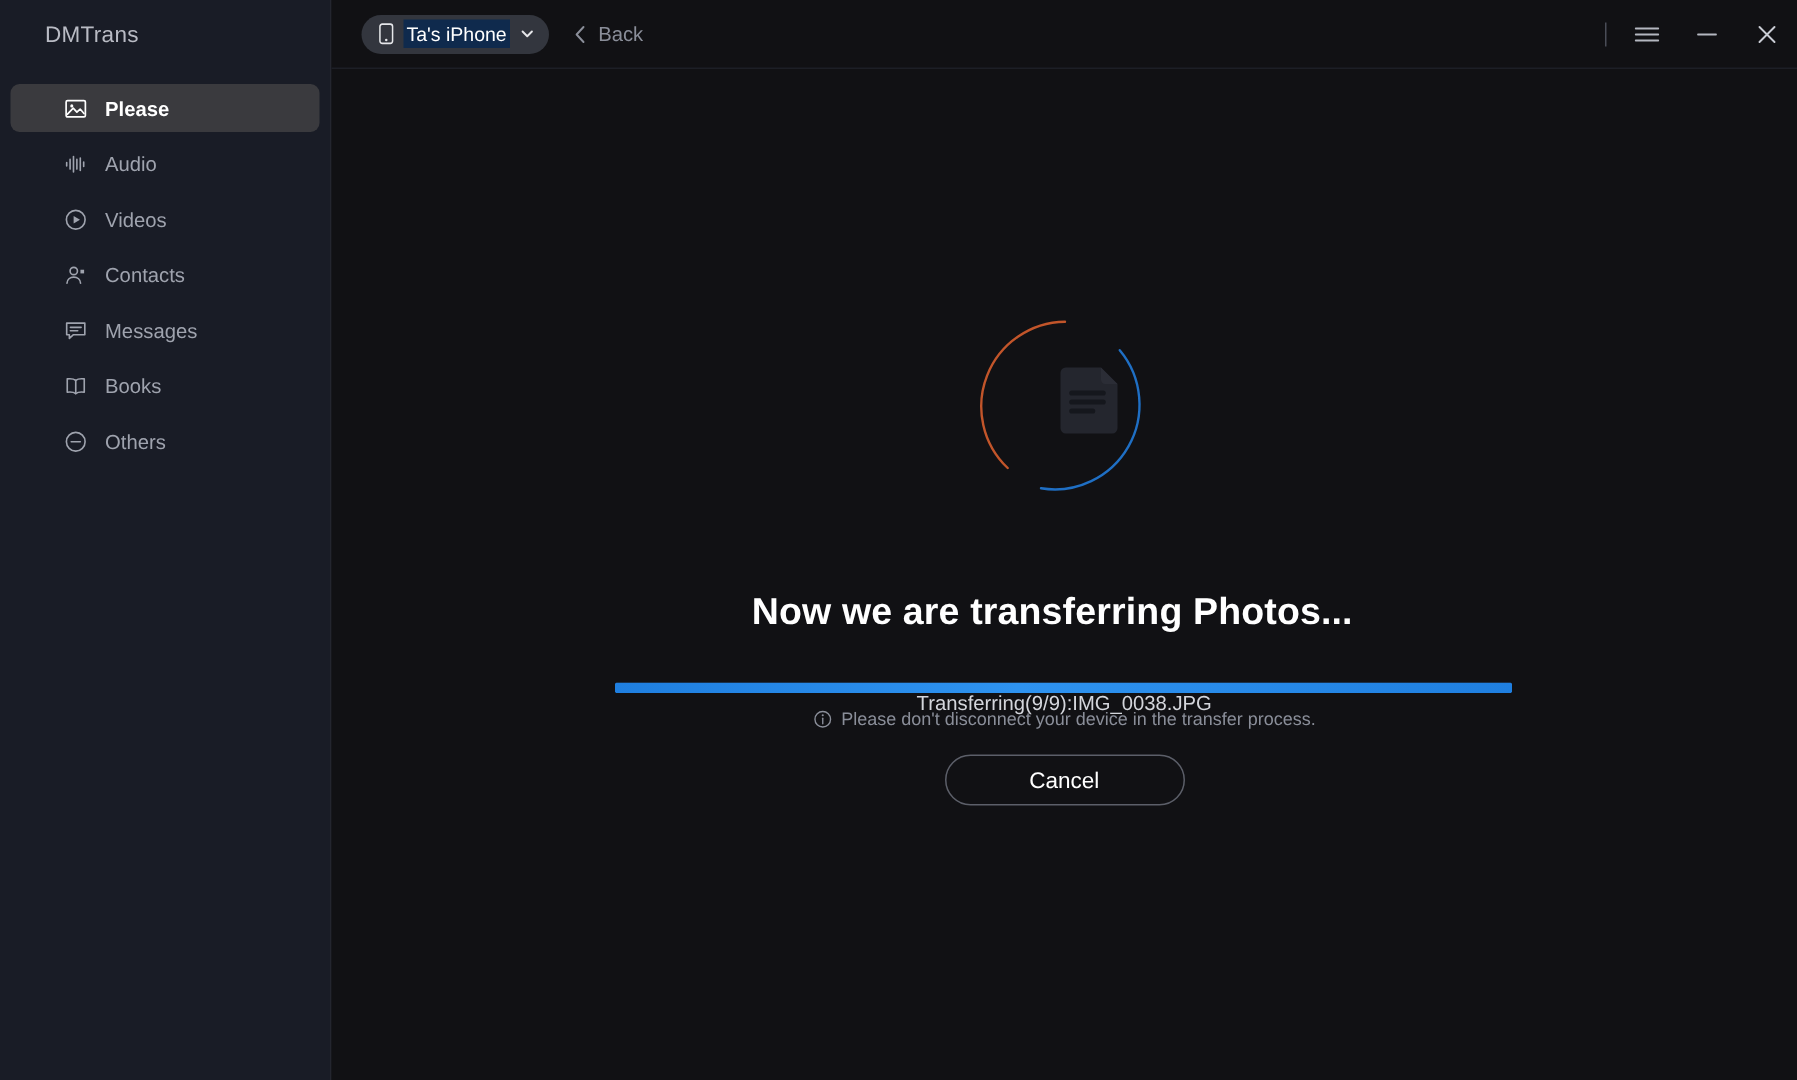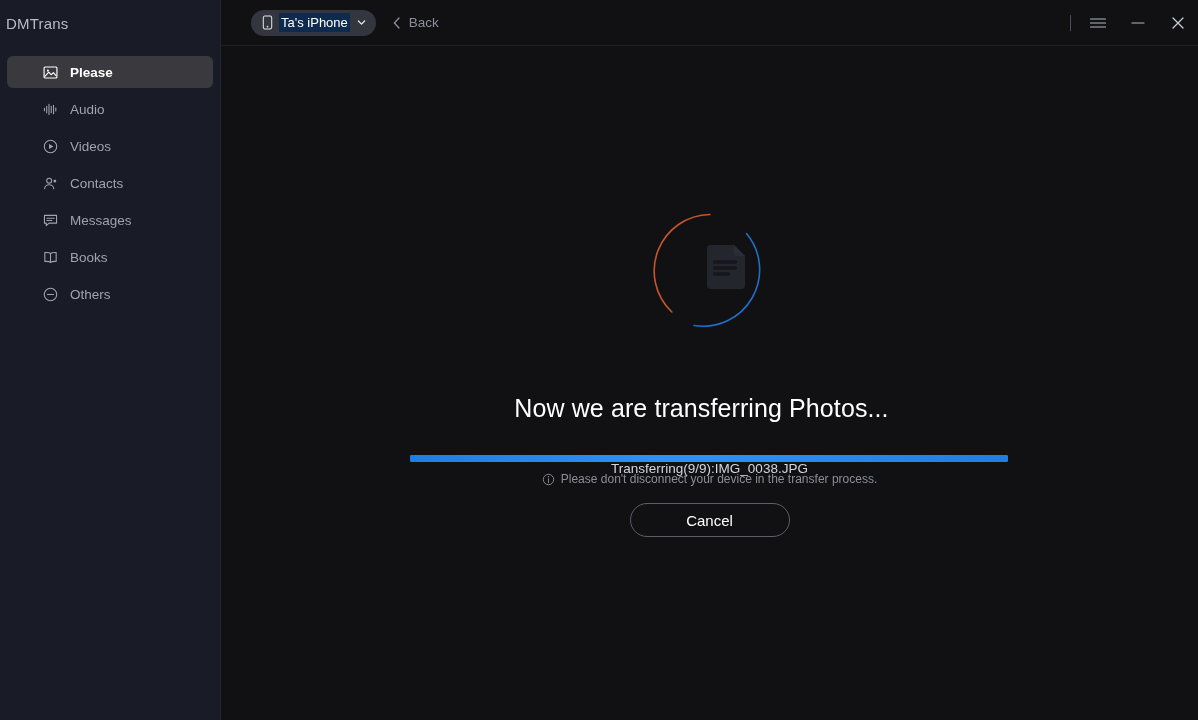--- a/index.html
+++ b/index.html
@@ -25,21 +25,21 @@
     height: 720px;
     background: #191c26;
     border-right: 1px solid #24262f;
     flex: 0 0 221px;
     position: relative;
   }
   .brand {
     height: 46px;
     display: flex;
     align-items: center;
-    padding-left: 6px;
+    padding-left: 30px;
     color: #b9bbc4;
     font-size: 15px;
     letter-spacing: .2px;
   }
   .nav { padding-top: 10px; }
   .nav-row {
     display: flex;
     align-items: center;
     height: 32px;
     margin: 0 7px 0 7px;
@@ -78,21 +78,21 @@
     display: flex;
     flex-direction: column;
   }
   .topbar {
     height: 46px;
     flex: 0 0 46px;
     border-bottom: 1px solid #1d1f26;
     display: flex;
     align-items: center;
     position: relative;
-    padding-left: 30px;
+    padding-left: 20px;
   }
   .device-pill {
     display: inline-flex;
     align-items: center;
     height: 26px;
     background: #33363e;
     border-radius: 13px;
     padding: 0 3px 0 9px;
     cursor: pointer;
   }
@@ -167,21 +167,21 @@
     top: 32px;
   }
 
   .title {
     position: absolute;
     left: 0; right: 16px;
     top: 348px;
     text-align: center;
     color: #ffffff;
     font-size: 25px;
-    font-weight: normal;
+    font-weight: bold;
     letter-spacing: .1px;
   }
   .subtitle {
     position: absolute;
     left: 0; right: 0;
     top: 388px;
     text-align: center;
     color: #d4d6dc;
     font-size: 13.5px;
     margin-top: 27px;

